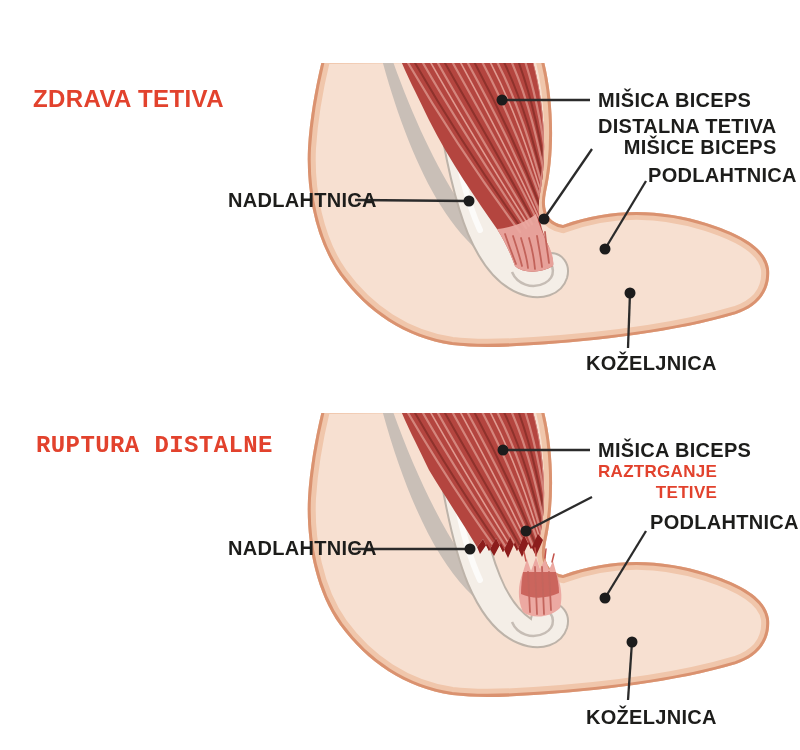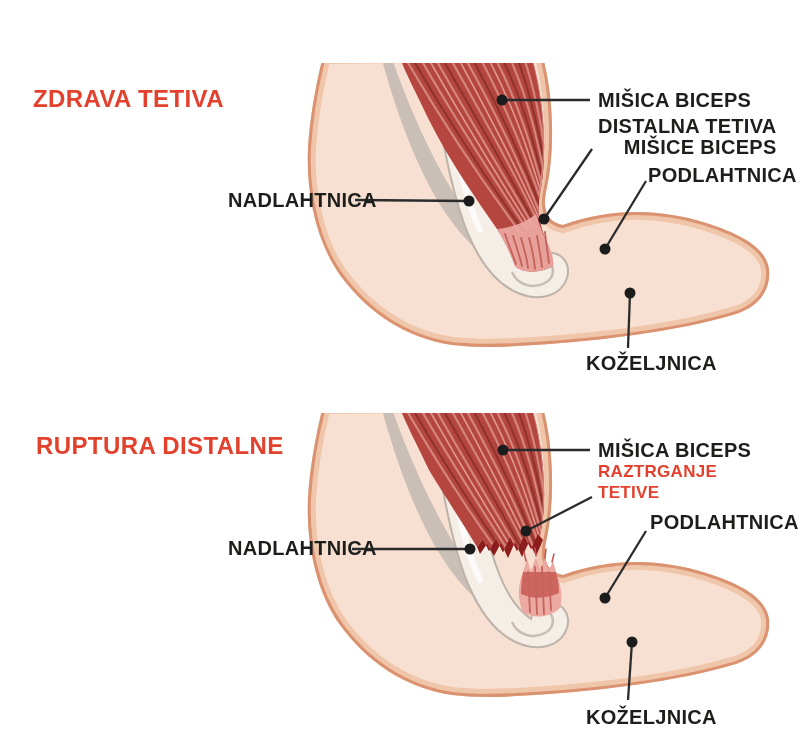--- a/index.html
+++ b/index.html
@@ -6,34 +6,34 @@
   body{
     width:800px;height:750px;position:relative;overflow:hidden;
     font-family:"Liberation Sans", sans-serif;
     --accent:#E2422D; --text:#1D1D1B;
   }
   svg.scene{position:absolute;left:0;top:0;pointer-events:none;}
   .label{
     position:absolute;font-weight:bold;font-size:20px;line-height:21px;
     letter-spacing:.3px;color:var(--text);white-space:nowrap;
   }
-  .label.red{color:var(--accent);font-size:17px;}
+  .label.red{color:var(--accent);font-size:17px;text-align:right;}
   .title{
     position:absolute;font-weight:bold;font-size:24px;line-height:22px;
     letter-spacing:.4px;color:var(--accent);white-space:nowrap;
   }
   
   .t-title{left:33px;top:88px;}
   .t-muscle{left:598px;top:90px;}
   .t-tendon{left:598px;top:116px;text-align:right;}
   .t-forearm{left:648px;top:165px;}
   .t-humerus{left:228px;top:190px;}
   .t-radius{left:586px;top:353px;}
   
-  .r-title{left:36px;top:435px;}
+  .r-title{left:36px;top:435px;font-family:Liberation Mono, monospace;}
   .r-muscle{left:598px;top:440px;}
   .r-rupture{left:598px;top:461px;}
   .r-forearm{left:650px;top:512px;}
   .r-humerus{left:228px;top:538px;}
   .r-radius{left:586px;top:707px;}
 </style>
 </head>
 <body>
 
 <svg class="scene" width="800" height="750" viewBox="0 0 800 750">

